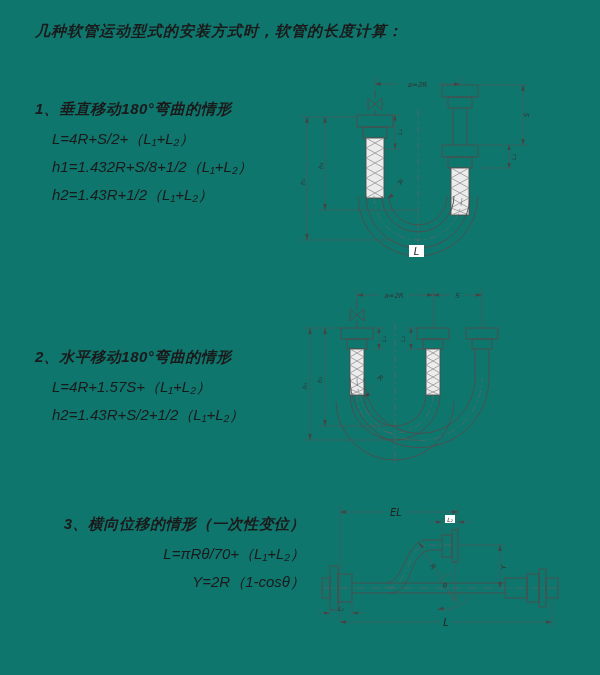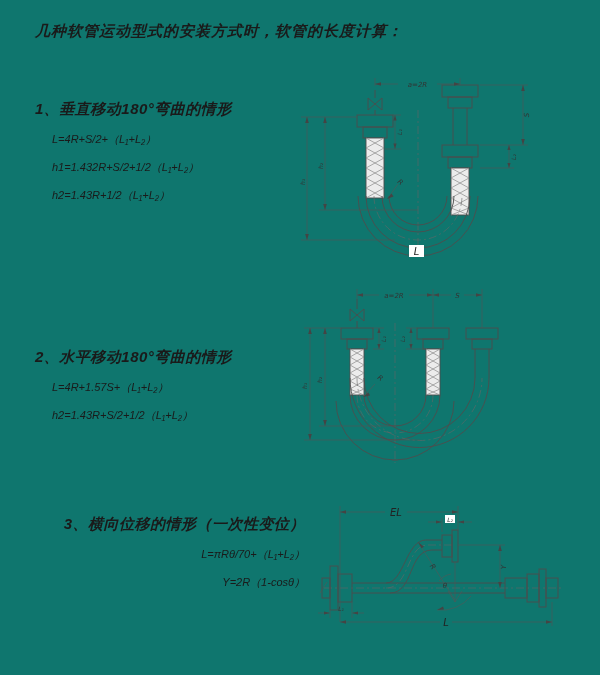--- a/index.html
+++ b/index.html
@@ -2,21 +2,21 @@
 <html><head>
 <meta charset="utf-8">
 <style>
   html,body{margin:0;padding:0;background:#fff;}
   .page{position:relative;width:600px;height:675px;background:#0f766e;overflow:hidden;
         font-family:"Liberation Sans","DejaVu Sans",sans-serif;color:#1a1a1a;font-style:italic;}
   .title{position:absolute;left:35px;top:22px;font-size:15px;font-weight:bold;letter-spacing:1px;}
   .sec{position:absolute;left:35px;width:270px;}
   .sec1{top:100px;} .sec2{top:308px;margin-top:40px;} .sec3{top:515px;text-align:right;}
   .heading{font-size:15px;font-weight:bold;letter-spacing:0.5px;margin-bottom:6px;}
-  .formula{font-size:11px;line-height:28px;padding-left:17px;white-space:nowrap;}
+  .formula{font-size:15px;line-height:28px;padding-left:17px;white-space:nowrap;}
   svg.diag{position:absolute;}
   .d1{left:295px;top:70px;}
   .d2{left:295px;top:283px;}
   .d3{left:300px;top:498px;}
   svg .ln{stroke:#4d4d4d;fill:none;stroke-width:0.9;}
   svg .thin{stroke:#555;fill:none;stroke-width:0.6;}
   svg .cl{stroke:#666;fill:none;stroke-width:0.6;stroke-dasharray:8 3 2 3;}
   svg .braid{fill:#ececec;stroke:#4d4d4d;stroke-width:0.9;}
   svg .zz{stroke:#8a8a8a;fill:none;stroke-width:0.7;}
   svg .ah{fill:#444;stroke:none;}
@@ -29,21 +29,21 @@
 </head>
 <body>
 
 <div class="page">
 
   <div class="title">几种软管运动型式的安装方式时，软管的长度计算：</div>
 
   <div class="sec sec1">
     <div class="heading">1、垂直移动180°弯曲的情形</div>
     <div class="formula">L=4R+S/2+（L₁+L₂）</div>
-    <div class="formula">h1=1.432R+S/2+1/2（L₁+L₂）</div>
+    <div class="formula">h1=1.432R+S/8+1/2（L₁+L₂）</div>
     <div class="formula">h2=1.43R+1/2（L₁+L₂）</div>
   </div>
 
   <div class="sec sec2">
     <div class="heading">2、水平移动180°弯曲的情形</div>
     <div class="formula">L=4R+1.57S+（L₁+L₂）</div>
     <div class="formula">h2=1.43R+S/2+1/2（L₁+L₂）</div>
   </div>
 
   <div class="sec sec3">

